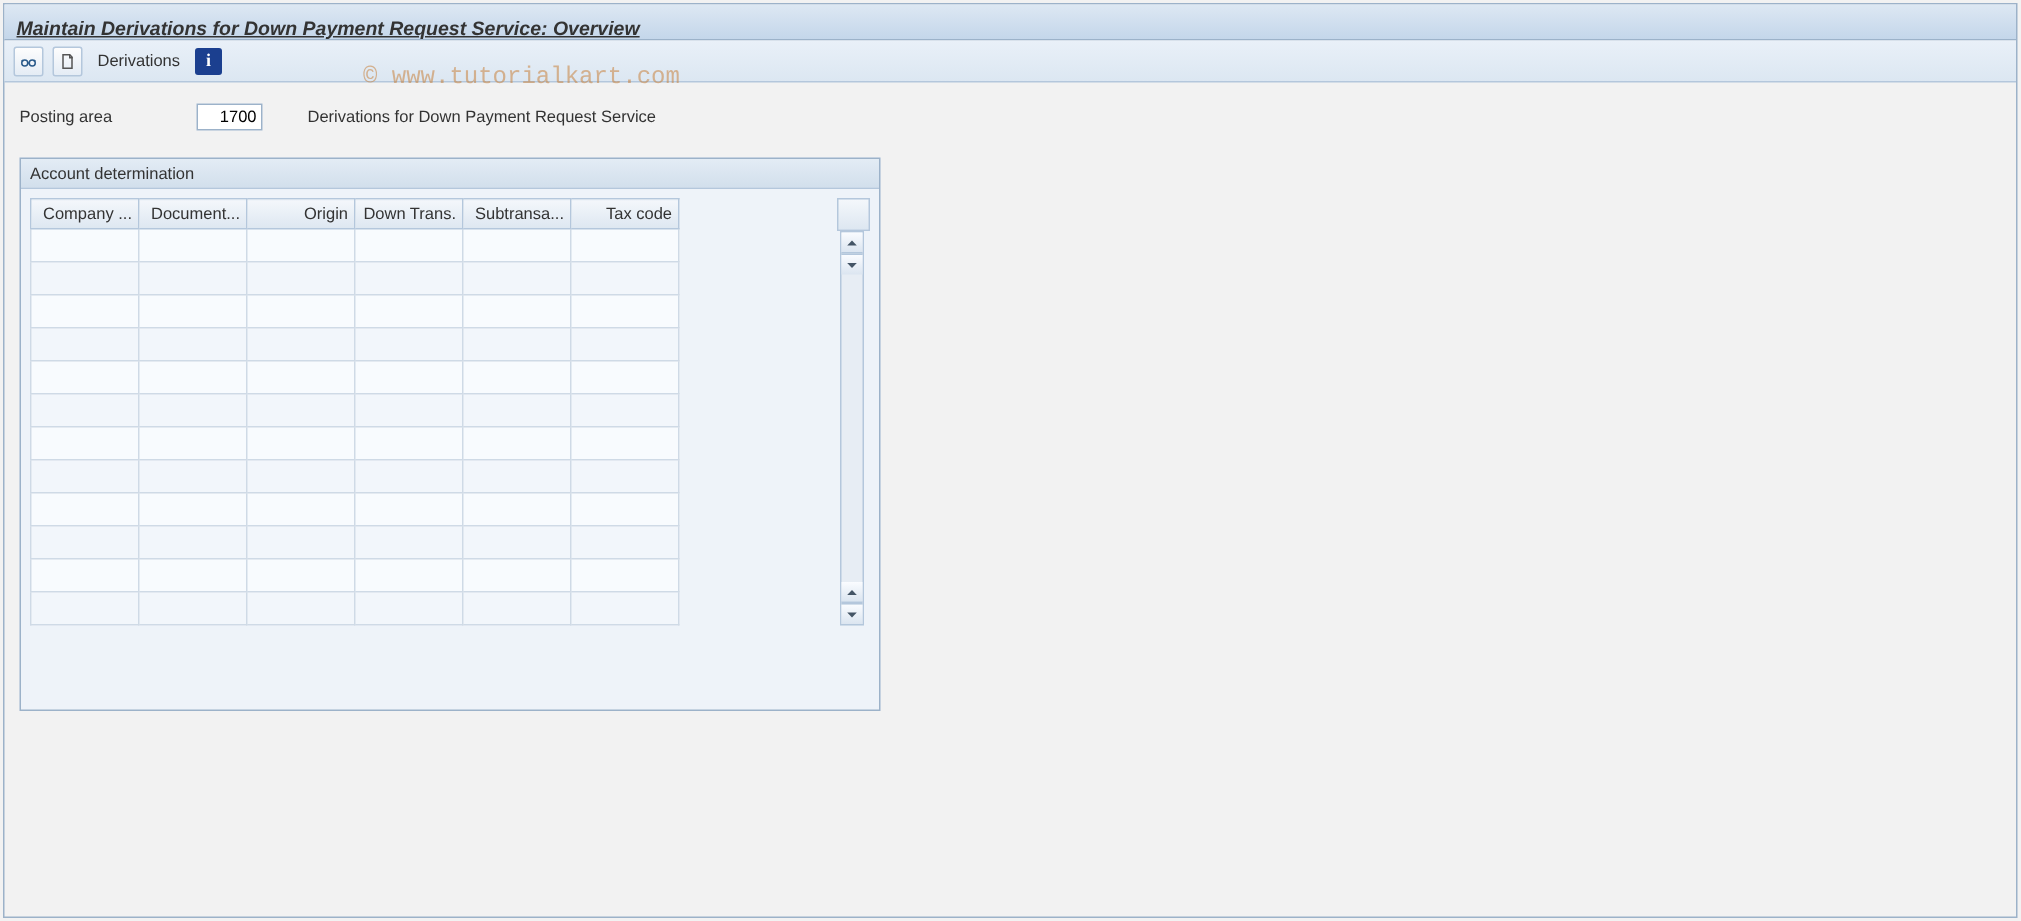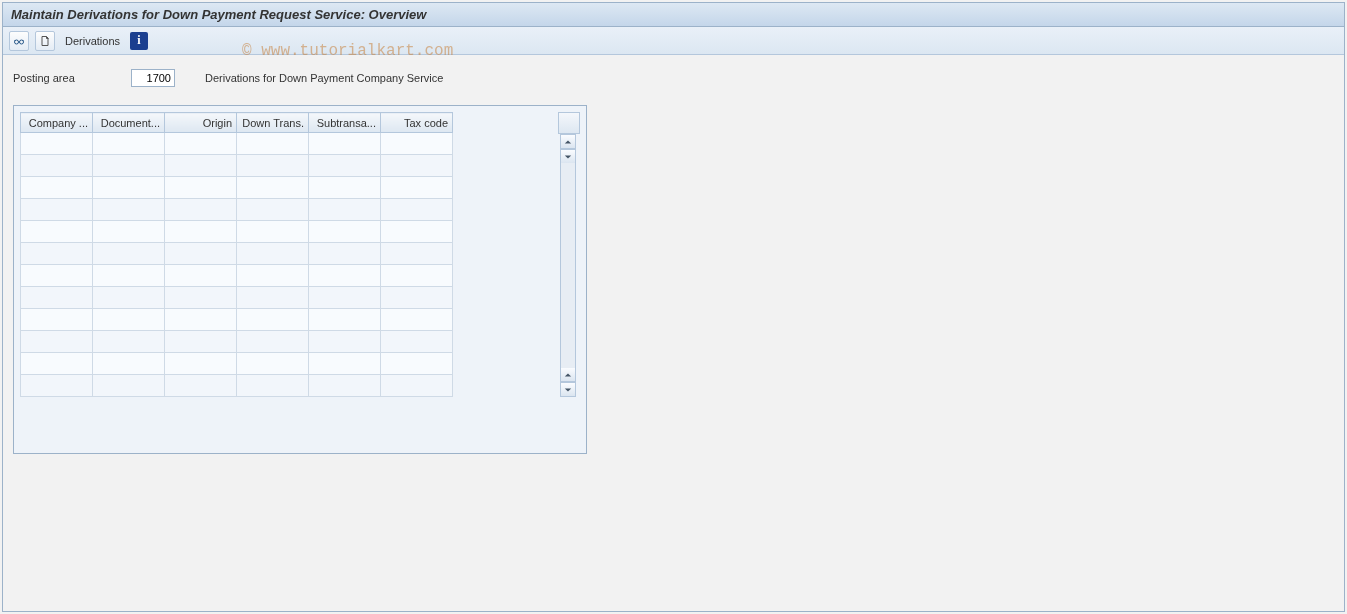--- a/index.html
+++ b/index.html
@@ -19,22 +19,23 @@
       margin: 2px;
       background: #f2f2f2;
       display: flex;
       flex-direction: column;
     }
     .title-bar {
       background: linear-gradient(#dde8f3, #c4d6ea);
       border-bottom: 1px solid #9cb2c9;
       height: 24px;
       display: flex;
-      align-items: center;
+      align-items: flex-end;
       padding: 0 8px;
+      text-decoration: underline;
     }
     .title-bar span {
       font-weight: bold;
       font-style: italic;
       font-size: 13px;
       color: #333;
     }
     .toolbar {
       background: linear-gradient(#e9f0f8, #dce7f2);
       border-bottom: 1px solid #b4c7dc;
@@ -220,25 +221,26 @@
       <span>i</span>
     </div>
   </div>
 
   <div class="watermark">© www.tutorialkart.com</div>
 
   <div class="form-area">
     <div class="field-row">
       <div class="field-label">Posting area</div>
       <input class="field-input posting-input" value="1700" style="">
-      <div class="field-desc">Derivations for Down Payment Company Service</div>
+      <div class="field-desc">Derivations for Down Payment Request Service</div>
     </div>
   </div>
 
   <div class="panel">
+    <div class="panel-title">Account determination</div>
     <div class="grid-wrap">
       <table class="grid">
         <thead>
           <tr>
             <th class="col-company">Company ...</th>
             <th class="col-document">Document...</th>
             <th class="col-origin">Origin</th>
             <th class="col-main">Down Trans.</th>
             <th class="col-sub">Subtransa...</th>
             <th class="col-tax">Tax code</th>

